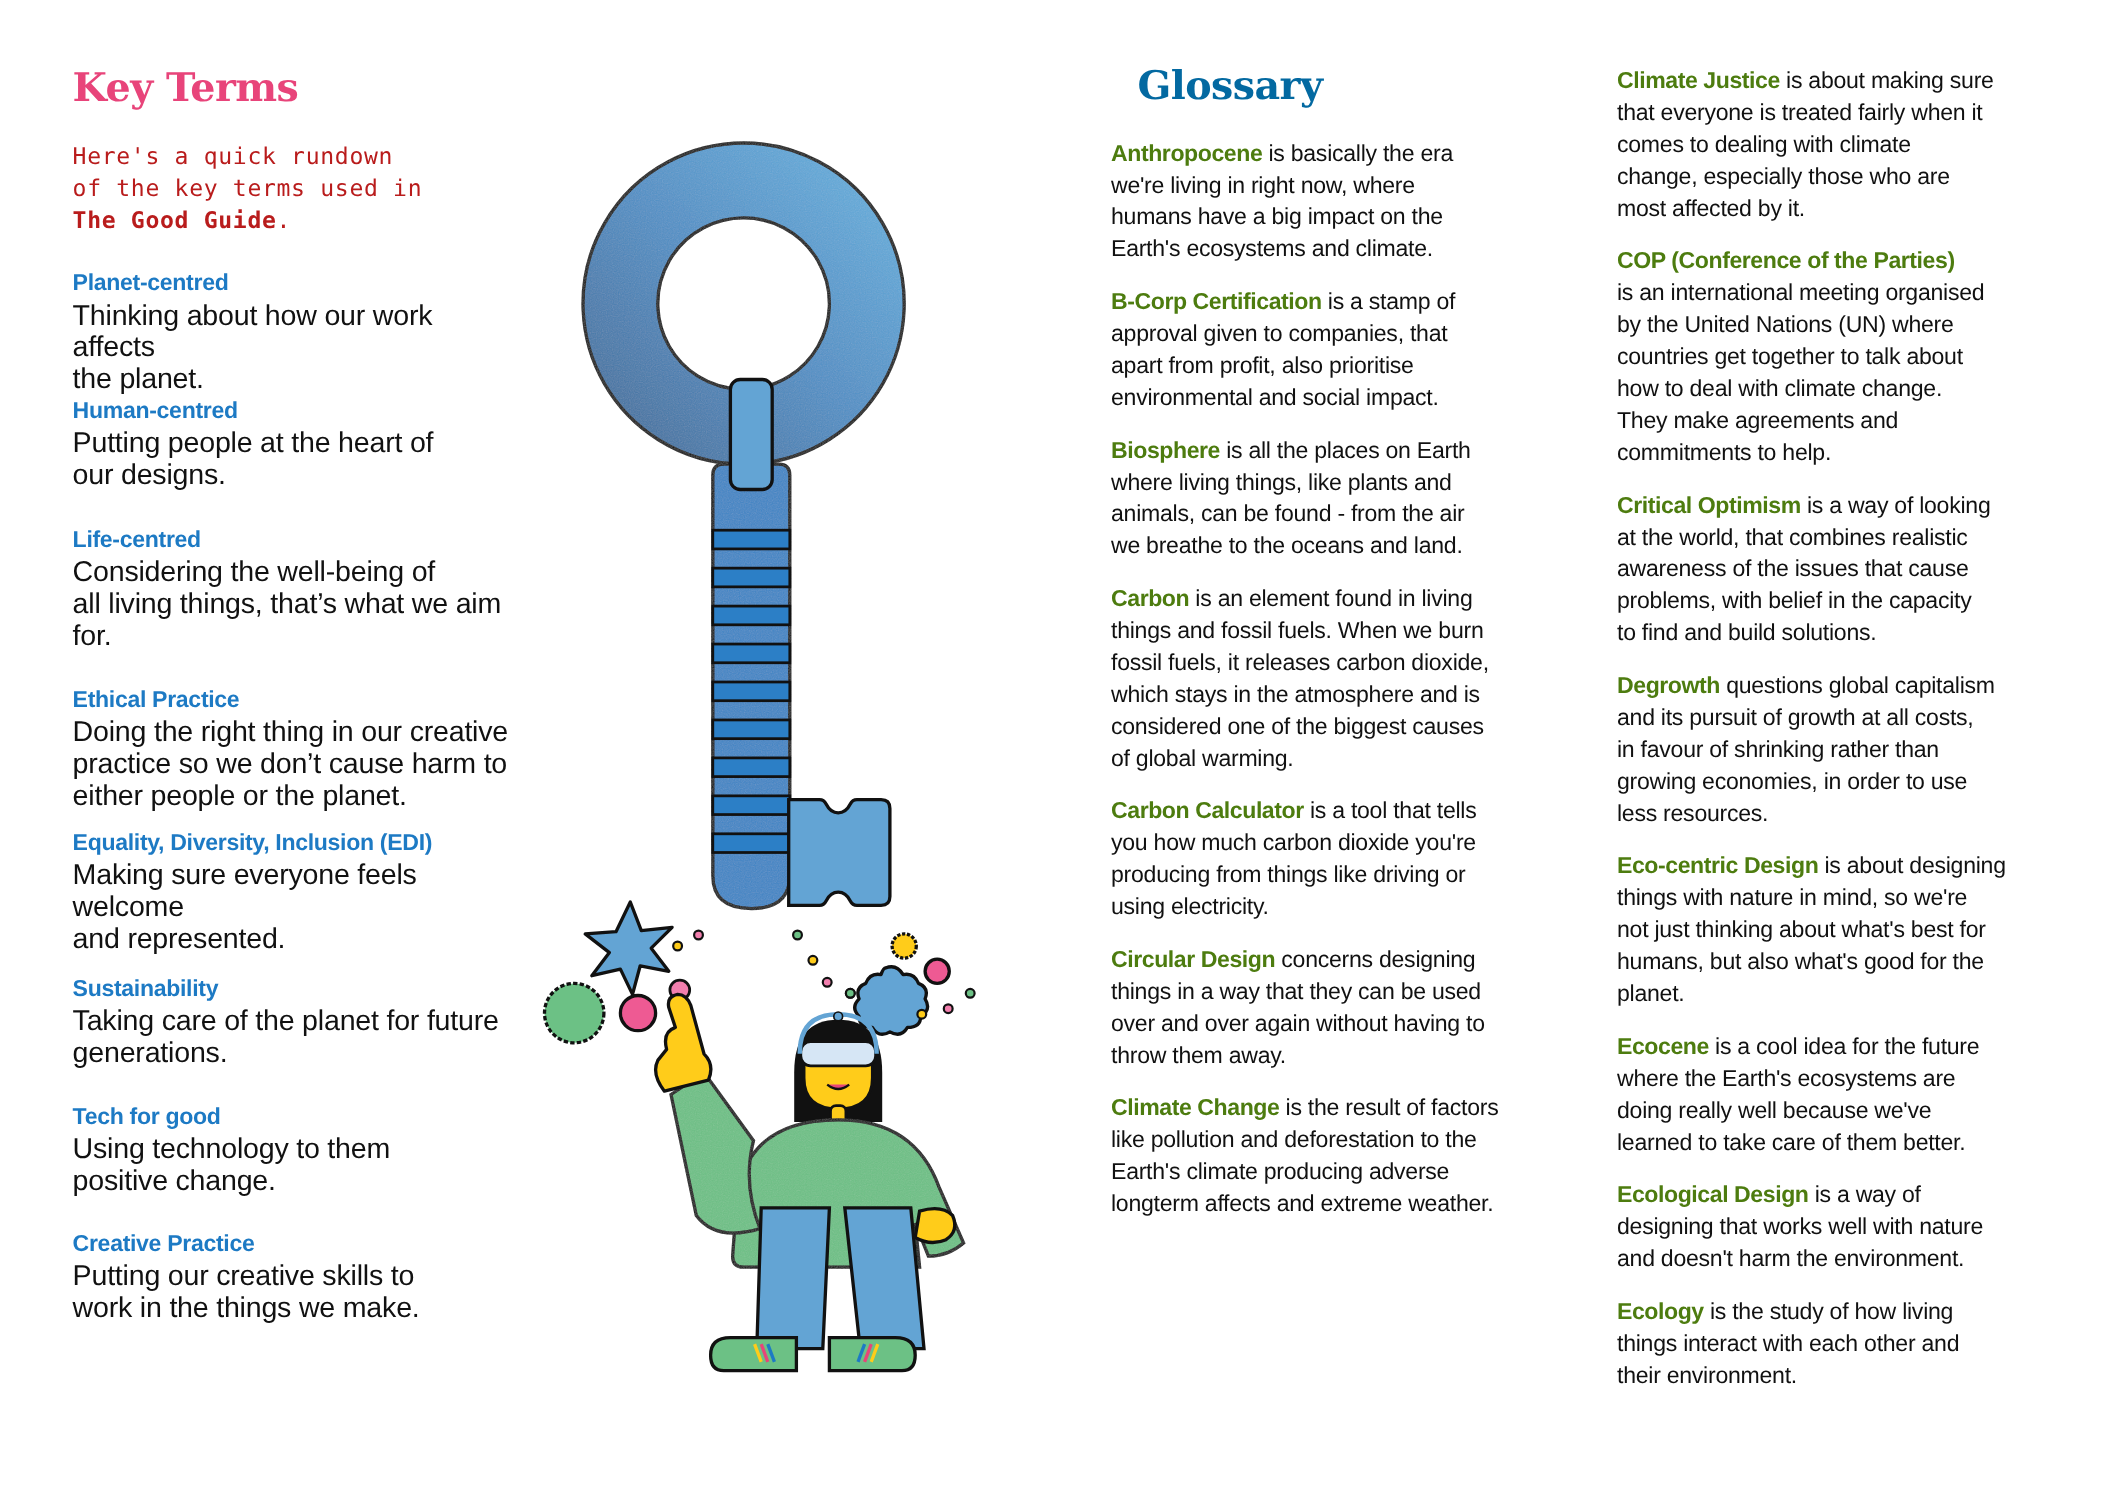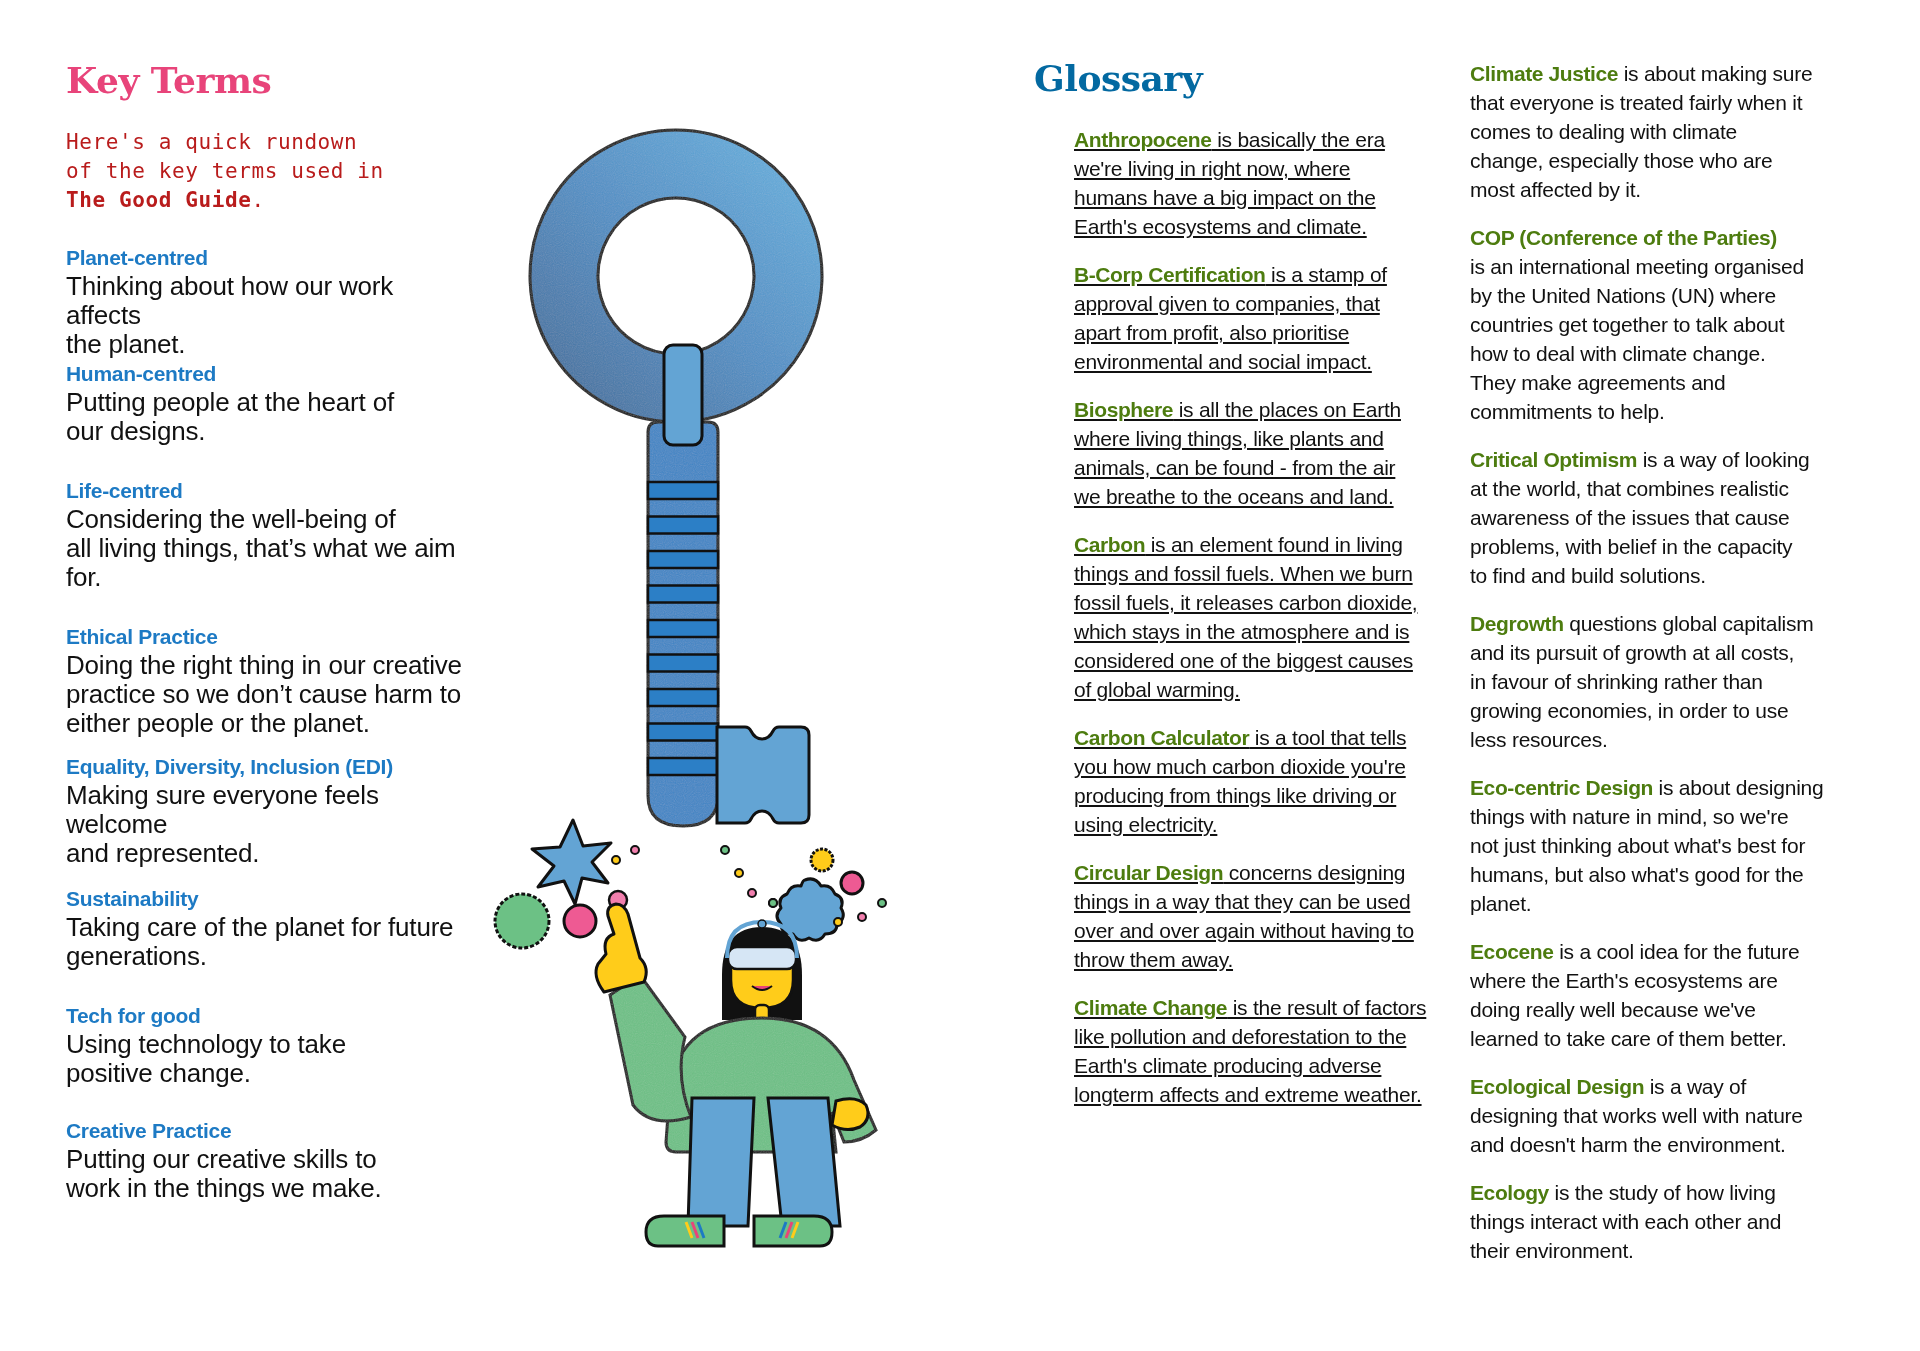--- a/index.html
+++ b/index.html
@@ -16,21 +16,21 @@
   .intro b { font-weight: bold; }
   .intro span { display: block; }
 
   .keyterms { position: absolute; left: 66px; top: 243px; width: 400px; }
   .kt { position: absolute; left: 0; width: 400px; }
   .kt-head { font-weight: bold; color: #1D7AC4; font-size: 21px; line-height: 29px; letter-spacing: -0.3px; }
   .kt-body { font-size: 26px; line-height: 29px; color: #111; letter-spacing: -0.2px; }
   .kt-body span { display: block; }
 
   .gcol { position: absolute; width: 400px; }
-  #gcol1 { left: 1074px; top: 125px; text-decoration: underline; }
+  #gcol1 { left: 1010px; top: 125px; }
   #gcol2 { left: 1470px; top: 59px; }
   .gi { font-size: 21px; line-height: 29px; color: #111; letter-spacing: -0.25px; margin-bottom: 19px; }
   .gi .term { color: #4d7c0f; font-weight: bold; letter-spacing: -0.4px; }
   .gi .ln { display: block; white-space: nowrap; }
 
   #illustration { position: absolute; left: 480px; top: 120px; width: 420px; height: 1140px; }
 </style>
 </head>
 <body>
 
@@ -83,21 +83,21 @@
     <div class="kt" style="top: 641px;">
       <div class="kt-head">Sustainability</div>
       <div class="kt-body">
         <span>Taking care of the planet for future</span>
         <span>generations.</span>
       </div>
     </div>
     <div class="kt" style="top: 758px;">
       <div class="kt-head">Tech for good</div>
       <div class="kt-body">
-        <span>Using technology to take</span>
+        <span>Using technology to them</span>
         <span>positive change.</span>
       </div>
     </div>
     <div class="kt" style="top: 873px;">
       <div class="kt-head">Creative Practice</div>
       <div class="kt-body">
         <span>Putting our creative skills to</span>
         <span>work in the things we make.</span>
       </div>
     </div>

